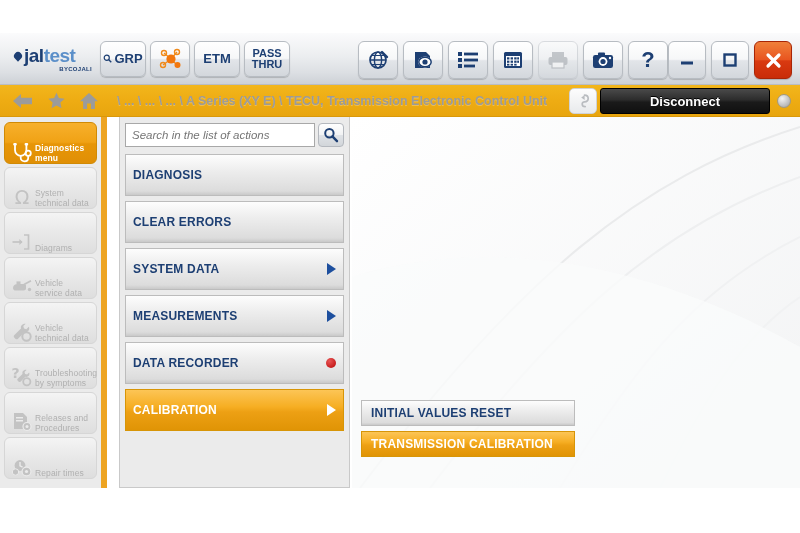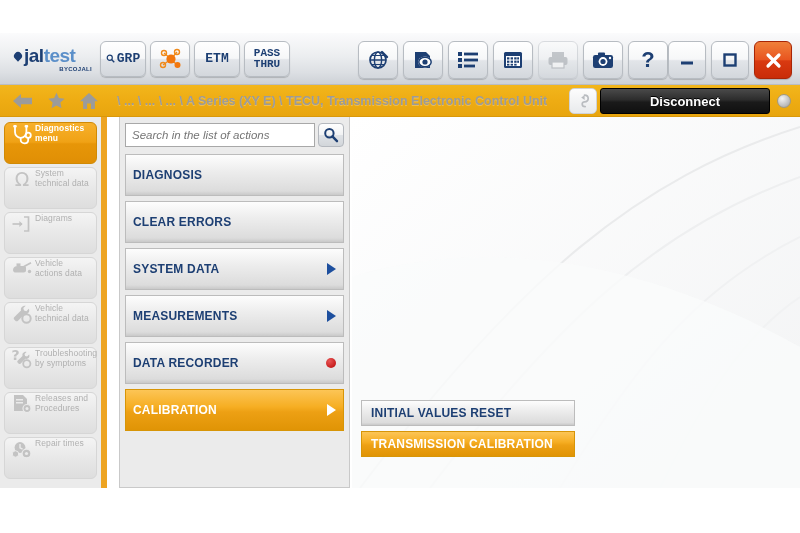--- a/index.html
+++ b/index.html
@@ -42,21 +42,21 @@
     position: absolute; left: 0; top: 6px;
     width: 8px; height: 8px; border-radius: 50% 50% 0 50%;
     background: #1d3f73; transform: rotate(45deg);
   }
   .logo-main .lt { color: #5b8fc9; font-weight: bold; text-align: right; }
   .logo-sub {
     font-size: 6px; color: #1d3f73; letter-spacing: 0.3px;
     text-align: right; margin-top: 1px; font-weight: bold;
   }
 
-  .tb-group { display: flex; align-items: center; gap: 4px; font-family: Liberation Mono, monospace; }
+  .tb-group { display: flex; align-items: center; gap: 4px; }
   .tb-left { margin-left: 8px; }
 
   .tbtn {
     width: 40px; height: 36px;
     border-radius: 6px;
     border: 1px solid #b7bcc2;
     background: linear-gradient(to bottom, #ffffff 0%, #f6f7f8 48%, #e2e5e9 52%, #d3d7dc 100%);
     display: flex; align-items: center; justify-content: center;
     color: #1d3f73; font-weight: bold; font-size: 13px;
     box-shadow: 0 1px 1px rgba(0,0,0,0.18);
@@ -146,21 +146,21 @@
     background: #ebebeb;
     padding: 5px 4px 0 4px;
     border-right: 6px solid #eda422;
   }
   .side-item {
     height: 42px;
     margin-bottom: 3px;
     border-radius: 6px;
     background: linear-gradient(to bottom, #f4f4f4 0%, #e7e7e7 55%, #dedede 100%);
     border: 1px solid #d6d6d6;
-    display: flex; align-items: flex-start;
+    display: flex; align-items: flex-end;
     padding: 0 3px 0 4px;
     cursor: pointer;
   }
   .side-item.active {
     background: linear-gradient(to bottom, #f7b02c 0%, #f0a215 48%, #e79608 52%, #e08f05 100%);
     border-color: #d08a05;
   }
   .side-ic { width: 26px; min-width: 26px; display: flex; align-items: center; justify-content: center; }
   .side-lbl {
     font-size: 8.5px; color: #b0b0b0; line-height: 10px;
@@ -511,21 +511,21 @@
 
       <div class="side-item">
         <span class="side-ic">
           <svg width="22" height="22" viewBox="0 0 22 22">
             <path d="M2 12 C2 9.5 4 8 6.8 8 L13 8 C14.2 8 15 8.8 15 9.8 L15 12.6 C15 13.8 14 14.6 12.6 14.6 L5 14.6 C3.2 14.6 2 13.6 2 12 Z" fill="#c3c3c3"></path>
             <path d="M13 8.6 L20 4.8" stroke="#c3c3c3" stroke-width="1.7" fill="none"></path>
             <rect x="5.5" y="5.4" width="4" height="2.8" fill="#c3c3c3"></rect>
             <circle cx="18.5" cy="13.5" r="1.7" fill="#c3c3c3"></circle>
           </svg>
         </span>
-        <span class="side-lbl">Vehicle actions data</span>
+        <span class="side-lbl">Vehicle service data</span>
       </div>
 
       <div class="side-item">
         <span class="side-ic">
           <svg width="22" height="22" viewBox="0 0 22 22">
             <path d="M12.5 3 C10.5 3.6 9.4 5.6 10 7.5 L3.2 14.3 C2.6 14.9 2.6 15.9 3.2 16.5 L4.6 17.9 C5.2 18.5 6.2 18.5 6.8 17.9 L13.6 11.1 C15.5 11.7 17.5 10.6 18.1 8.6 C18.4 7.6 18.3 6.6 17.8 5.8 L15.4 8.2 L13 7.5 L12.3 5.1 L14.7 2.7 C14 2.6 13.2 2.7 12.5 3 Z" fill="#c3c3c3"></path>
             <circle cx="15.5" cy="15.5" r="4.2" fill="none" stroke="#c3c3c3" stroke-width="2"></circle>
           </svg>
         </span>
         <span class="side-lbl">Vehicle technical data</span>

